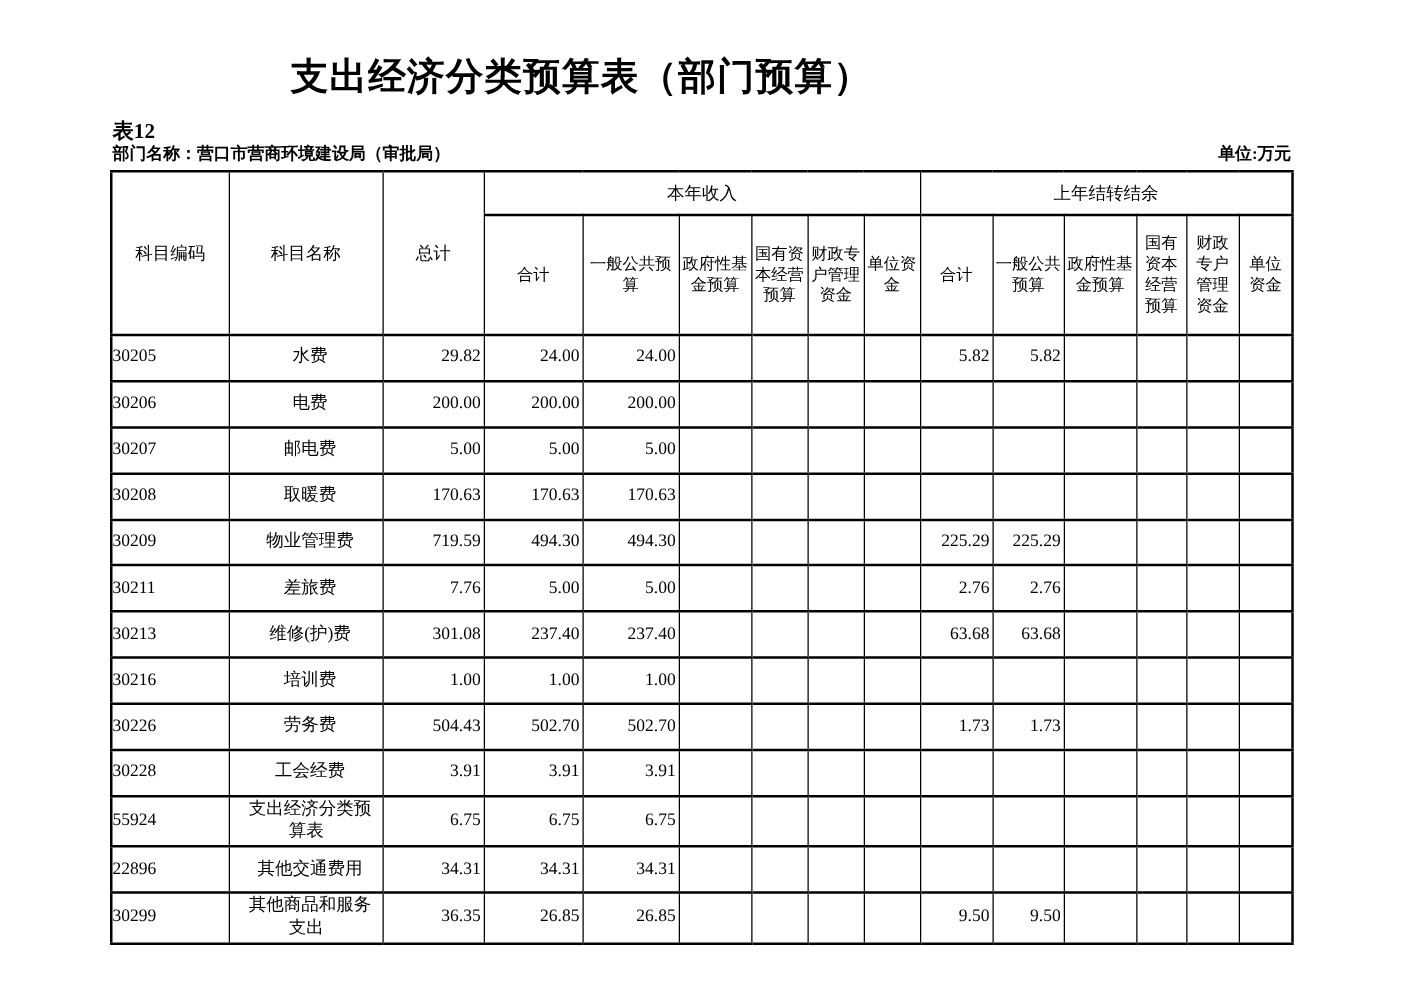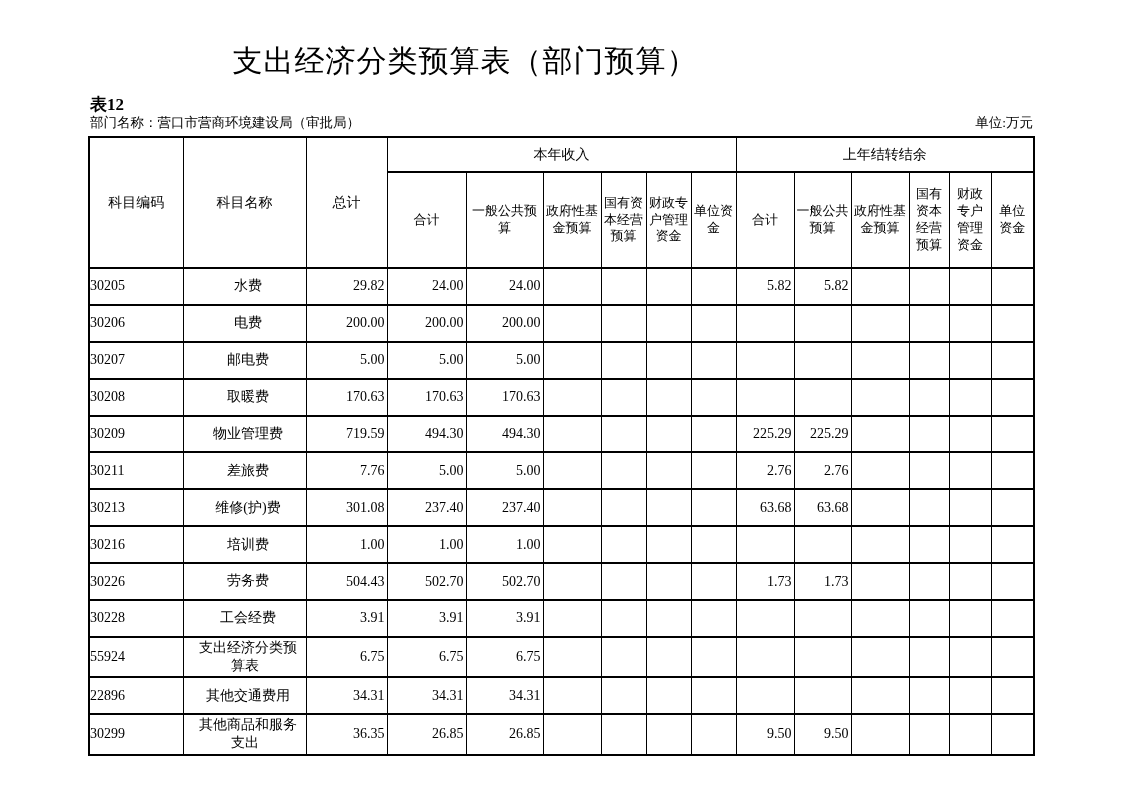--- a/index.html
+++ b/index.html
@@ -4,31 +4,31 @@
 <style>
   * { margin:0; padding:0; box-sizing:border-box; }
   html,body { background:#ffffff; }
   body {
     width:1122px; height:793px; position:relative;
     font-family:"Liberation Serif","DejaVu Serif",serif;
     color:#000;
   }
   .page-title {
     position:absolute; top:41px; left:0; width:930px;
-    text-align:center; font-size:30px; font-weight:normal;
+    text-align:center; font-size:30px; font-weight:bold;
     letter-spacing:1px;
   }
   .table-label {
     position:absolute; top:93px; left:90px;
     font-size:17px; font-weight:bold;
   }
   .meta-row {
     position:absolute; top:114px; left:90px; width:943px;
     display:flex; justify-content:space-between; align-items:flex-end;
-    font-size:13.5px; font-weight:normal;gap:13px;
+    font-size:13.5px; font-weight:bold;gap:13px;
   }
   table.budget {
     position:absolute; top:136px; left:88px; width:945px;
     border-collapse:collapse; table-layout:fixed;
     border:2px solid #000;
   }
   th, td {
     border:1.5px solid #000;
     border-top-width:2px; border-bottom-width:2px;
     overflow:hidden; vertical-align:middle;

